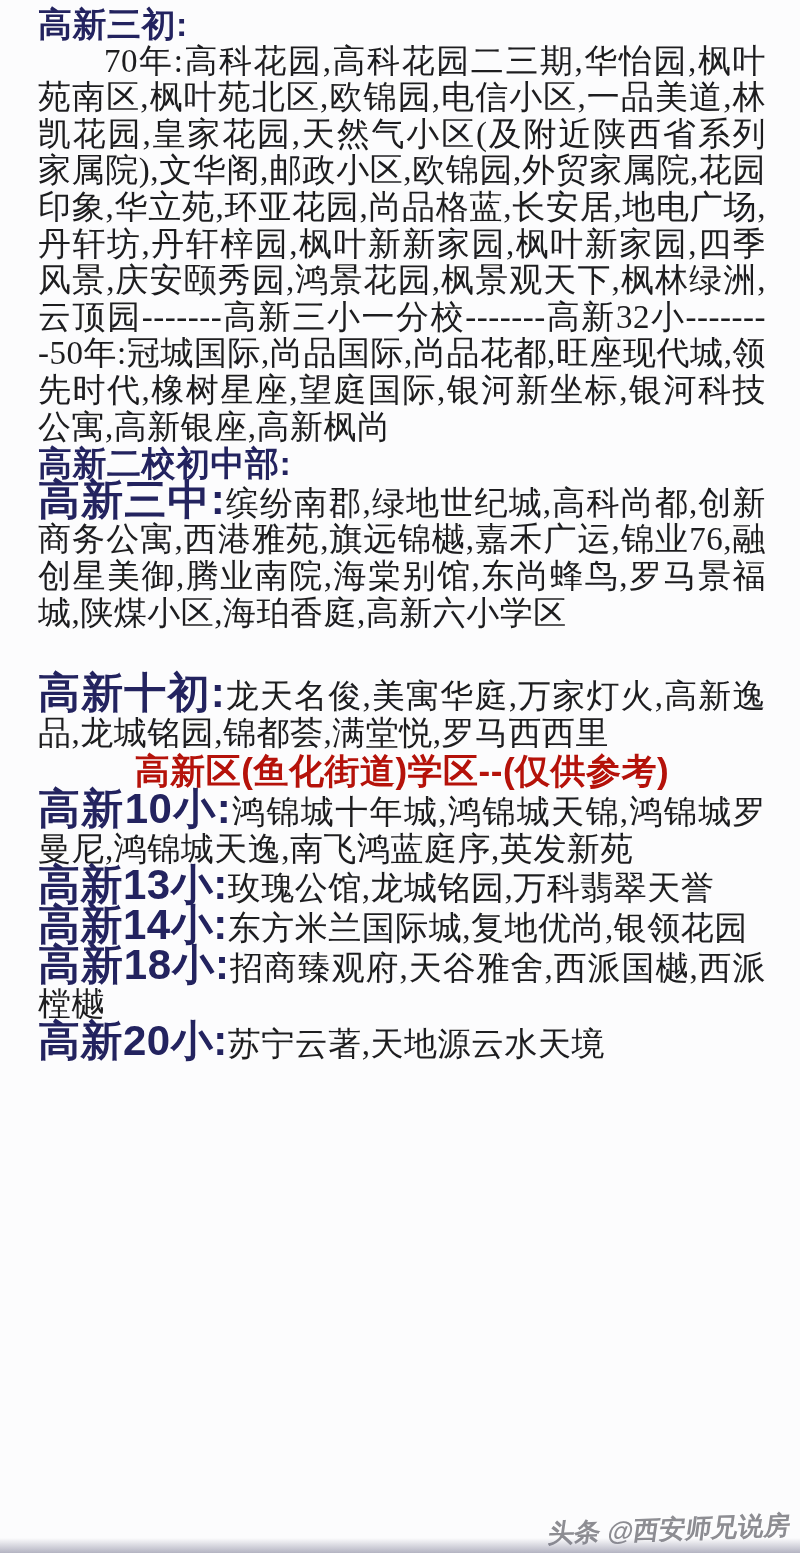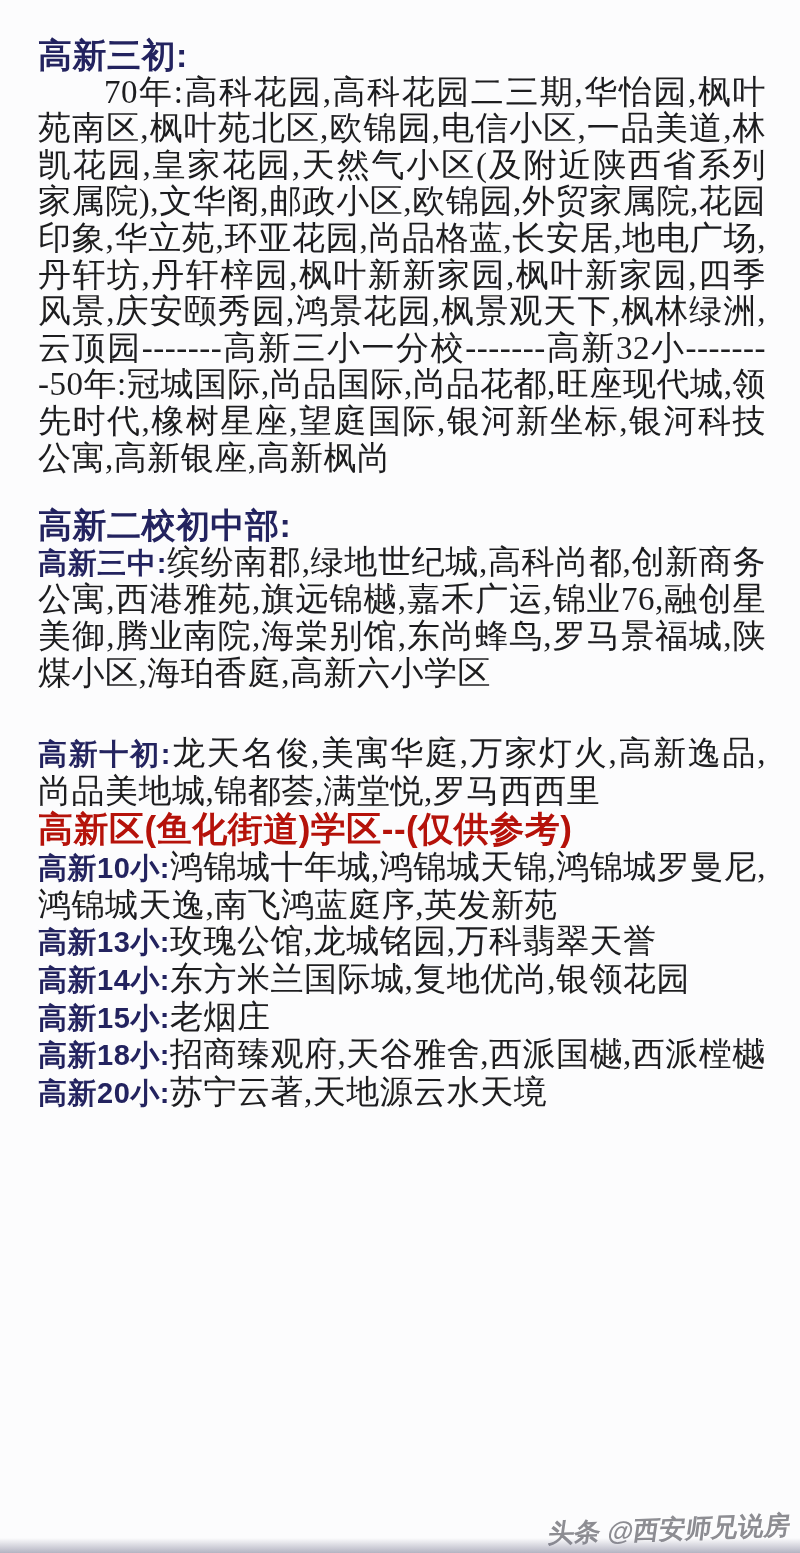--- a/index.html
+++ b/index.html
@@ -18,36 +18,36 @@
     line-height:36.6px;
     text-align:justify;
     letter-spacing:0.5px;
   }
   .block-header{
     font-family:"Liberation Sans","DejaVu Sans",sans-serif;
     font-weight:700;
     font-size:34px;
     color:#23235f;
     text-align:left;
-    margin-top:31px;
   }
   .para{margin:0;}
   .indent{text-indent:66px;}
   .entry{margin:0;}
   .entry-label{
     font-family:"Liberation Sans","DejaVu Sans",sans-serif;
     font-weight:700;
-    font-size:29px;
+    font-size:42px;
     color:#23235f;
   }
   .red-heading{
     font-family:"Liberation Sans","DejaVu Sans",sans-serif;
     font-weight:700;
     font-size:35px;
     color:#b5120a;
+    text-align:center;
     line-height:40px;
   }
   .spacer{height:44px;}
   .watermark{
     position:absolute;
     right:10px;bottom:6px;
     font-family:"Liberation Sans","DejaVu Sans",sans-serif;
     font-weight:700;
     font-size:26px;
     color:#84848a;
@@ -73,32 +73,31 @@
 
     <p class="para indent">70年:高科花园,高科花园二三期,华怡园,枫叶苑南区,枫叶苑北区,欧锦园,电信小区,一品美道,林凯花园,皇家花园,天然气小区(及附近陕西省系列家属院),文华阁,邮政小区,欧锦园,外贸家属院,花园印象,华立苑,环亚花园,尚品格蓝,长安居,地电广场,丹轩坊,丹轩梓园,枫叶新新家园,枫叶新家园,四季风景,庆安颐秀园,鸿景花园,枫景观天下,枫林绿洲,云顶园-------高新三小一分校-------高新32小--------50年:冠城国际,尚品国际,尚品花都,旺座现代城,领先时代,橡树星座,望庭国际,银河新坐标,银河科技公寓,高新银座,高新枫尚</p>
 
     <div class="block-header">高新二校初中部:</div>
 
 
     <p class="para entry"><span class="entry-label">高新三中:</span><span>缤纷南郡,绿地世纪城,高科尚都,创新商务公寓,西港雅苑,旗远锦樾,嘉禾广运,锦业76,融创星美御,腾业南院,海棠别馆,东尚蜂鸟,罗马景福城,陕煤小区,海珀香庭,高新六小学区</span></p>
 
     <div class="spacer"></div>
 
-    <p class="para entry"><span class="entry-label">高新十初:</span><span>龙天名俊,美寓华庭,万家灯火,高新逸品,尚品美地城,锦都荟,满堂悦,罗马西西里</span></p>
+    <p class="para entry"><span class="entry-label">高新十初:</span><span>龙天名俊,美寓华庭,万家灯火,高新逸品,龙城铭园,锦都荟,满堂悦,罗马西西里</span></p>
 
     <div class="red-heading">高新区(鱼化街道)学区--(仅供参考)</div>
 
     <p class="para entry"><span class="entry-label">高新10小:</span><span>鸿锦城十年城,鸿锦城天锦,鸿锦城罗曼尼,鸿锦城天逸,南飞鸿蓝庭序,英发新苑</span></p>
 
 
     <p class="para entry"><span class="entry-label">高新13小:</span><span>玫瑰公馆,龙城铭园,万科翡翠天誉</span></p>
 
     <p class="para entry"><span class="entry-label">高新14小:</span><span>东方米兰国际城,复地优尚,银领花园</span></p>
 
-    <p class="para entry"><span class="entry-label">高新15小:</span><span>老烟庄</span></p>
 
     <p class="para entry"><span class="entry-label">高新18小:</span><span>招商臻观府,天谷雅舍,西派国樾,西派樘樾</span></p>
 
 
     <p class="para entry"><span class="entry-label">高新20小:</span><span>苏宁云著,天地源云水天境</span></p>
 
   </div>
 
   <div class="watermark">头条 @西安师兄说房</div>
   <div class="bottom-fade"></div>

